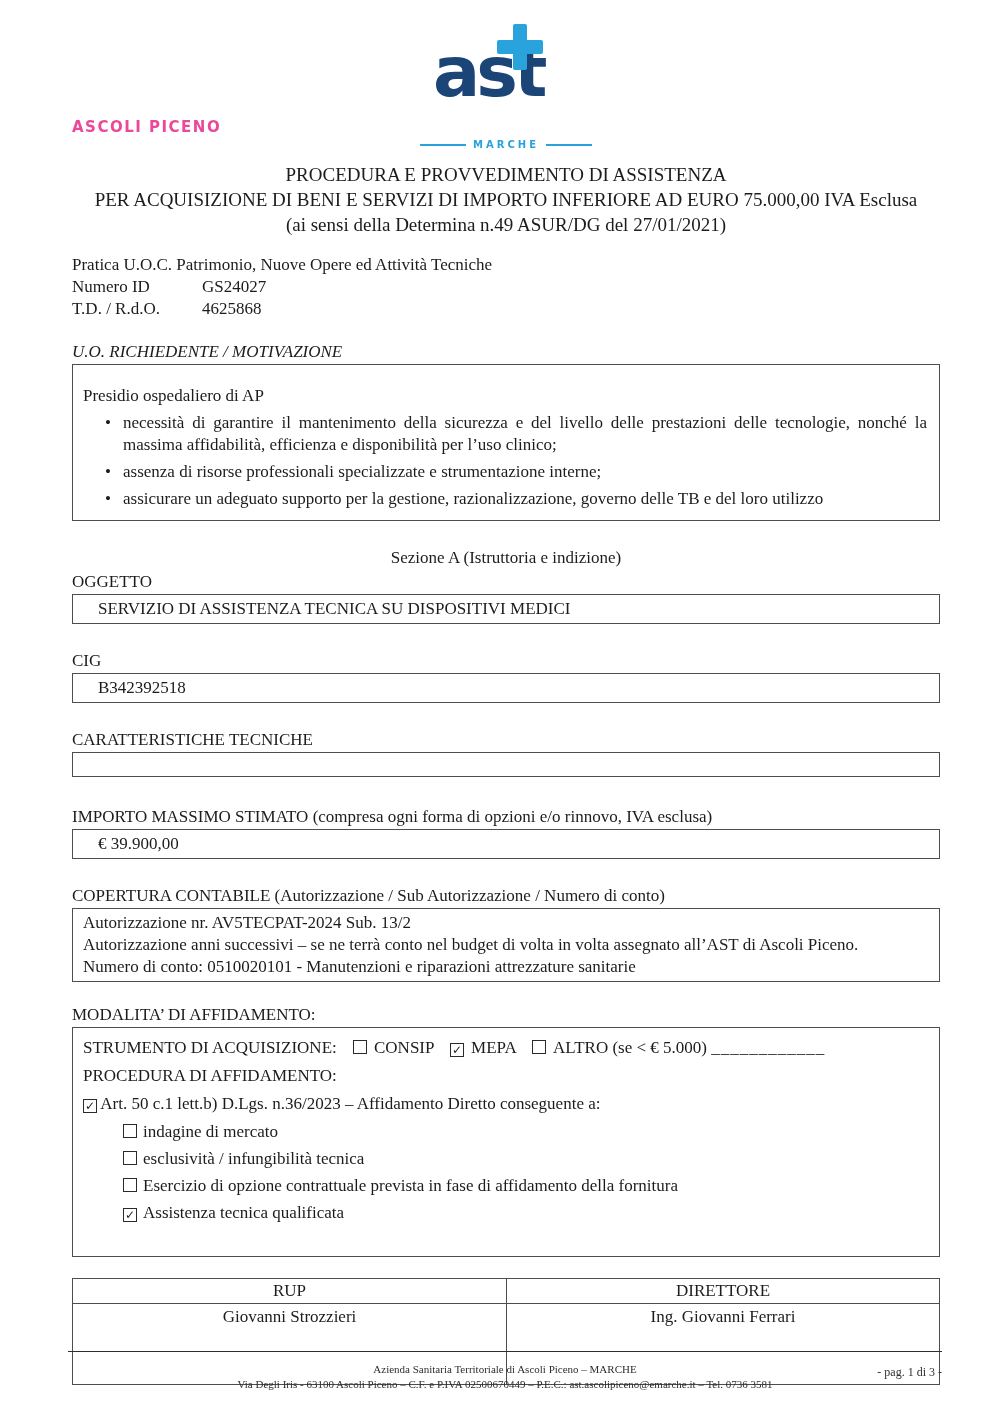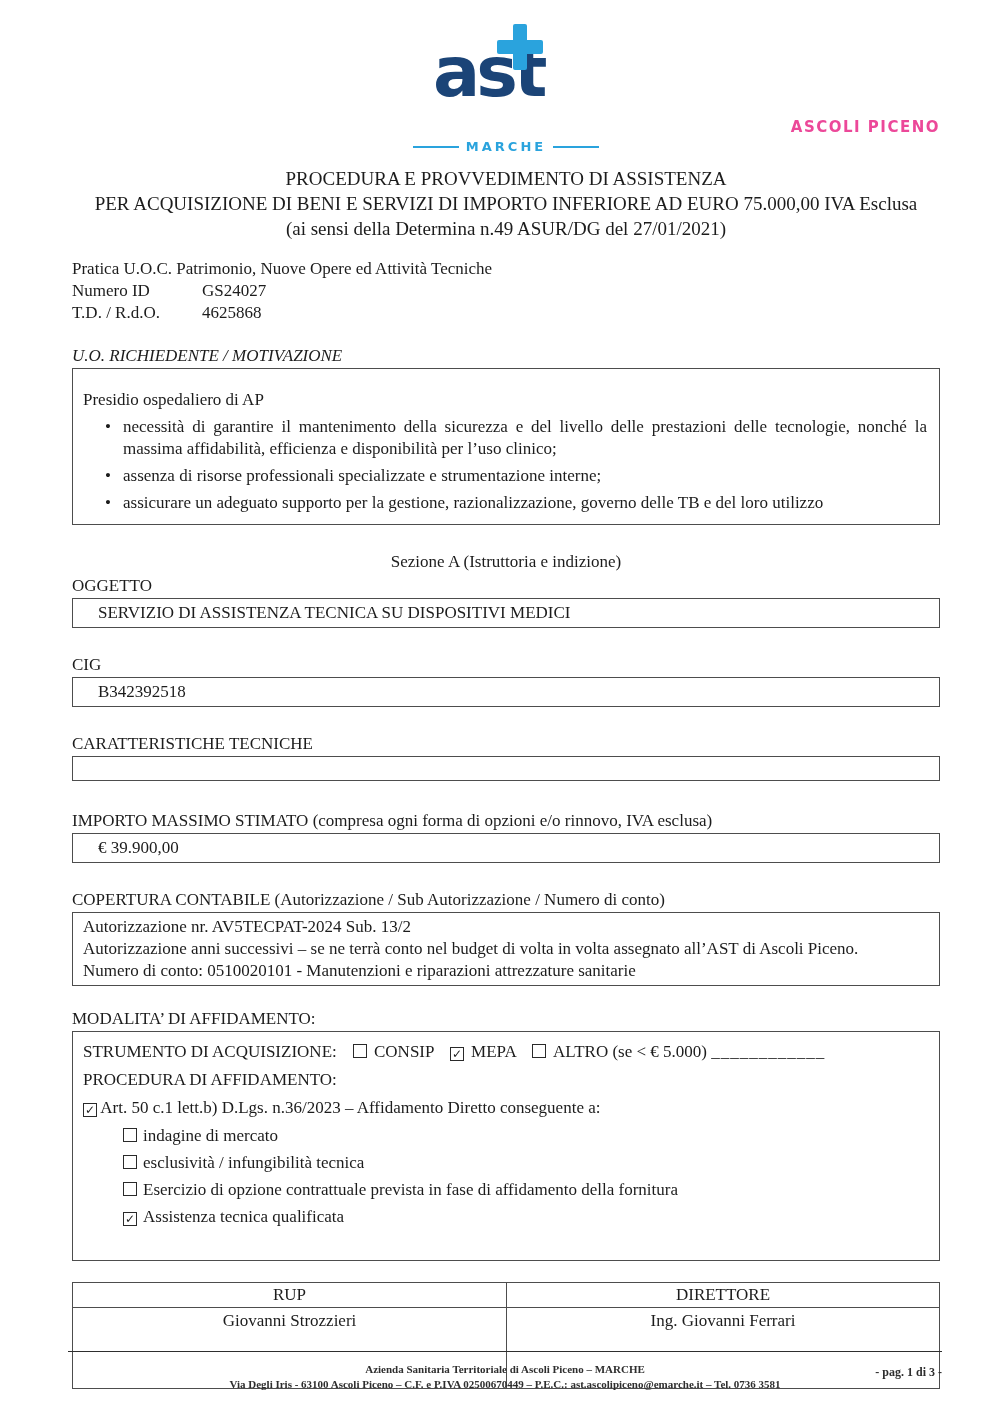--- a/index.html
+++ b/index.html
@@ -9,35 +9,35 @@
     width:1000px; height:1414px;
     margin:0 auto;
     background:#ffffff;
     font-family:"Liberation Serif","DejaVu Serif",serif;
     color:#1c1c1c;
     overflow:hidden;
   }
   .content { padding:24px 60px 0 72px; }
 
   
-  .logo-block { text-align:right; }
+  .logo-block { text-align:left; }
   .logo-svg { display:block; margin:0 auto; }
   .logo-name {
     font-family:"DejaVu Sans","Liberation Sans",sans-serif;
     font-weight:bold; font-size:15px; letter-spacing:1.5px;
     color:#ec4899; margin-top:8px;
   }
   .logo-region-row {
     display:flex; align-items:center; justify-content:center;
     gap:7px; margin-top:3px;
   }
   .logo-region-row .rule { width:46px; border-top:2px solid #2aa3dd; }
   .logo-region {
     font-family:"DejaVu Sans","Liberation Sans",sans-serif;
-    font-weight:bold; font-size:13px; letter-spacing:3px; color:#2aa3dd;
+    font-weight:bold; font-size:10px; letter-spacing:3px; color:#2aa3dd;
   }
 
   
   .doc-title { text-align:center; margin-top:12px; font-size:19px; line-height:25px; }
 
   
   .pratica { margin-top:17px; font-size:17px; line-height:22px; }
   .pratica .lbl { display:inline-block; width:130px; }
 
   
@@ -93,21 +93,21 @@
   .sig-th {
     text-align:center; padding:2px 4px;
     border-bottom:1.5px solid #4d4d4d;
   }
   .sig-th.right, .sig-td.right { border-left:1.5px solid #4d4d4d; }
   .sig-td { text-align:center; padding:3px 4px 0; height:80px; }
 
   
   .footer {
     position:absolute; left:68px; right:58px; bottom:22px;
-    font-size:11px; line-height:15px; color:#2e2e2e;font-weight:bold;
+    font-size:11px; line-height:15px; color:#2e2e2e;
   }
   .footer-rule { border-top:1.5px solid #2e2e2e; margin-bottom:10px; }
   .footer-center { text-align:center; }
   .footer-page { position:absolute; right:0; top:14px; font-size:12px; }
 </style>
 </head>
 <body>
 
 <div class="page">
   <div class="content">

